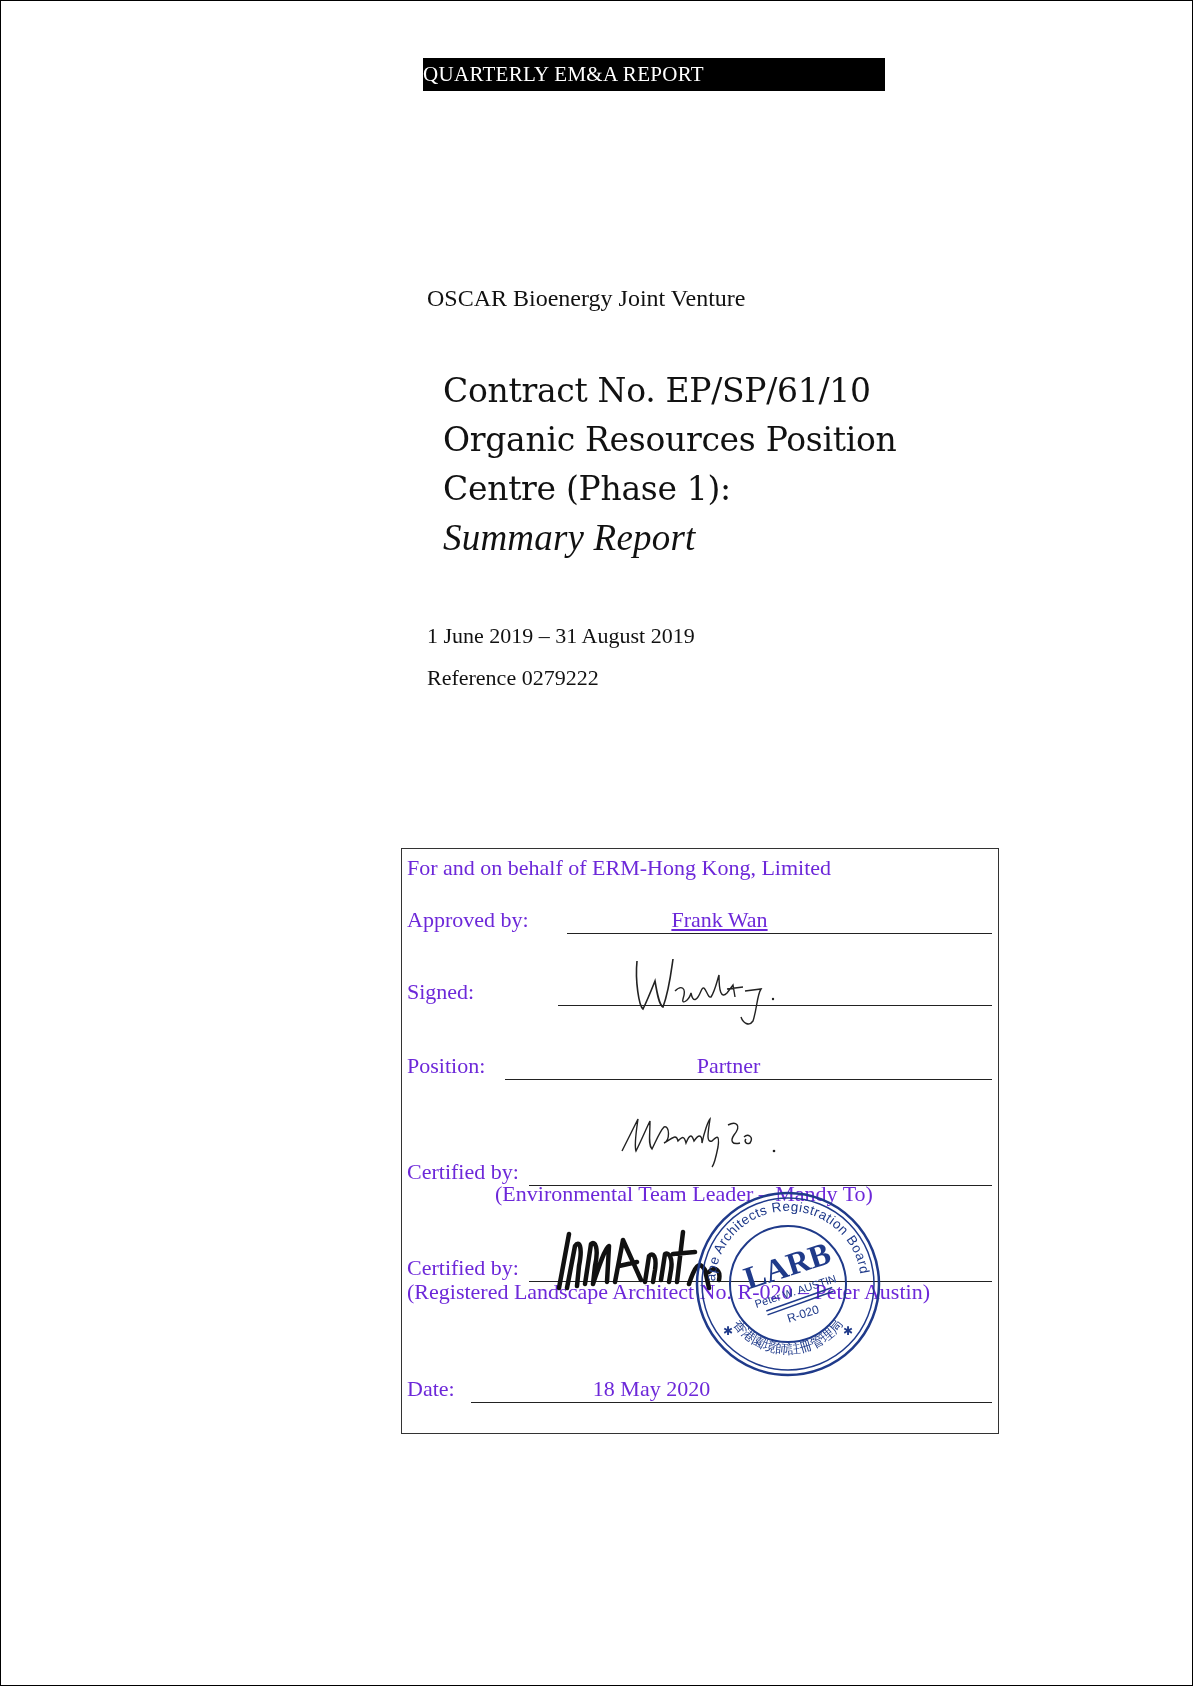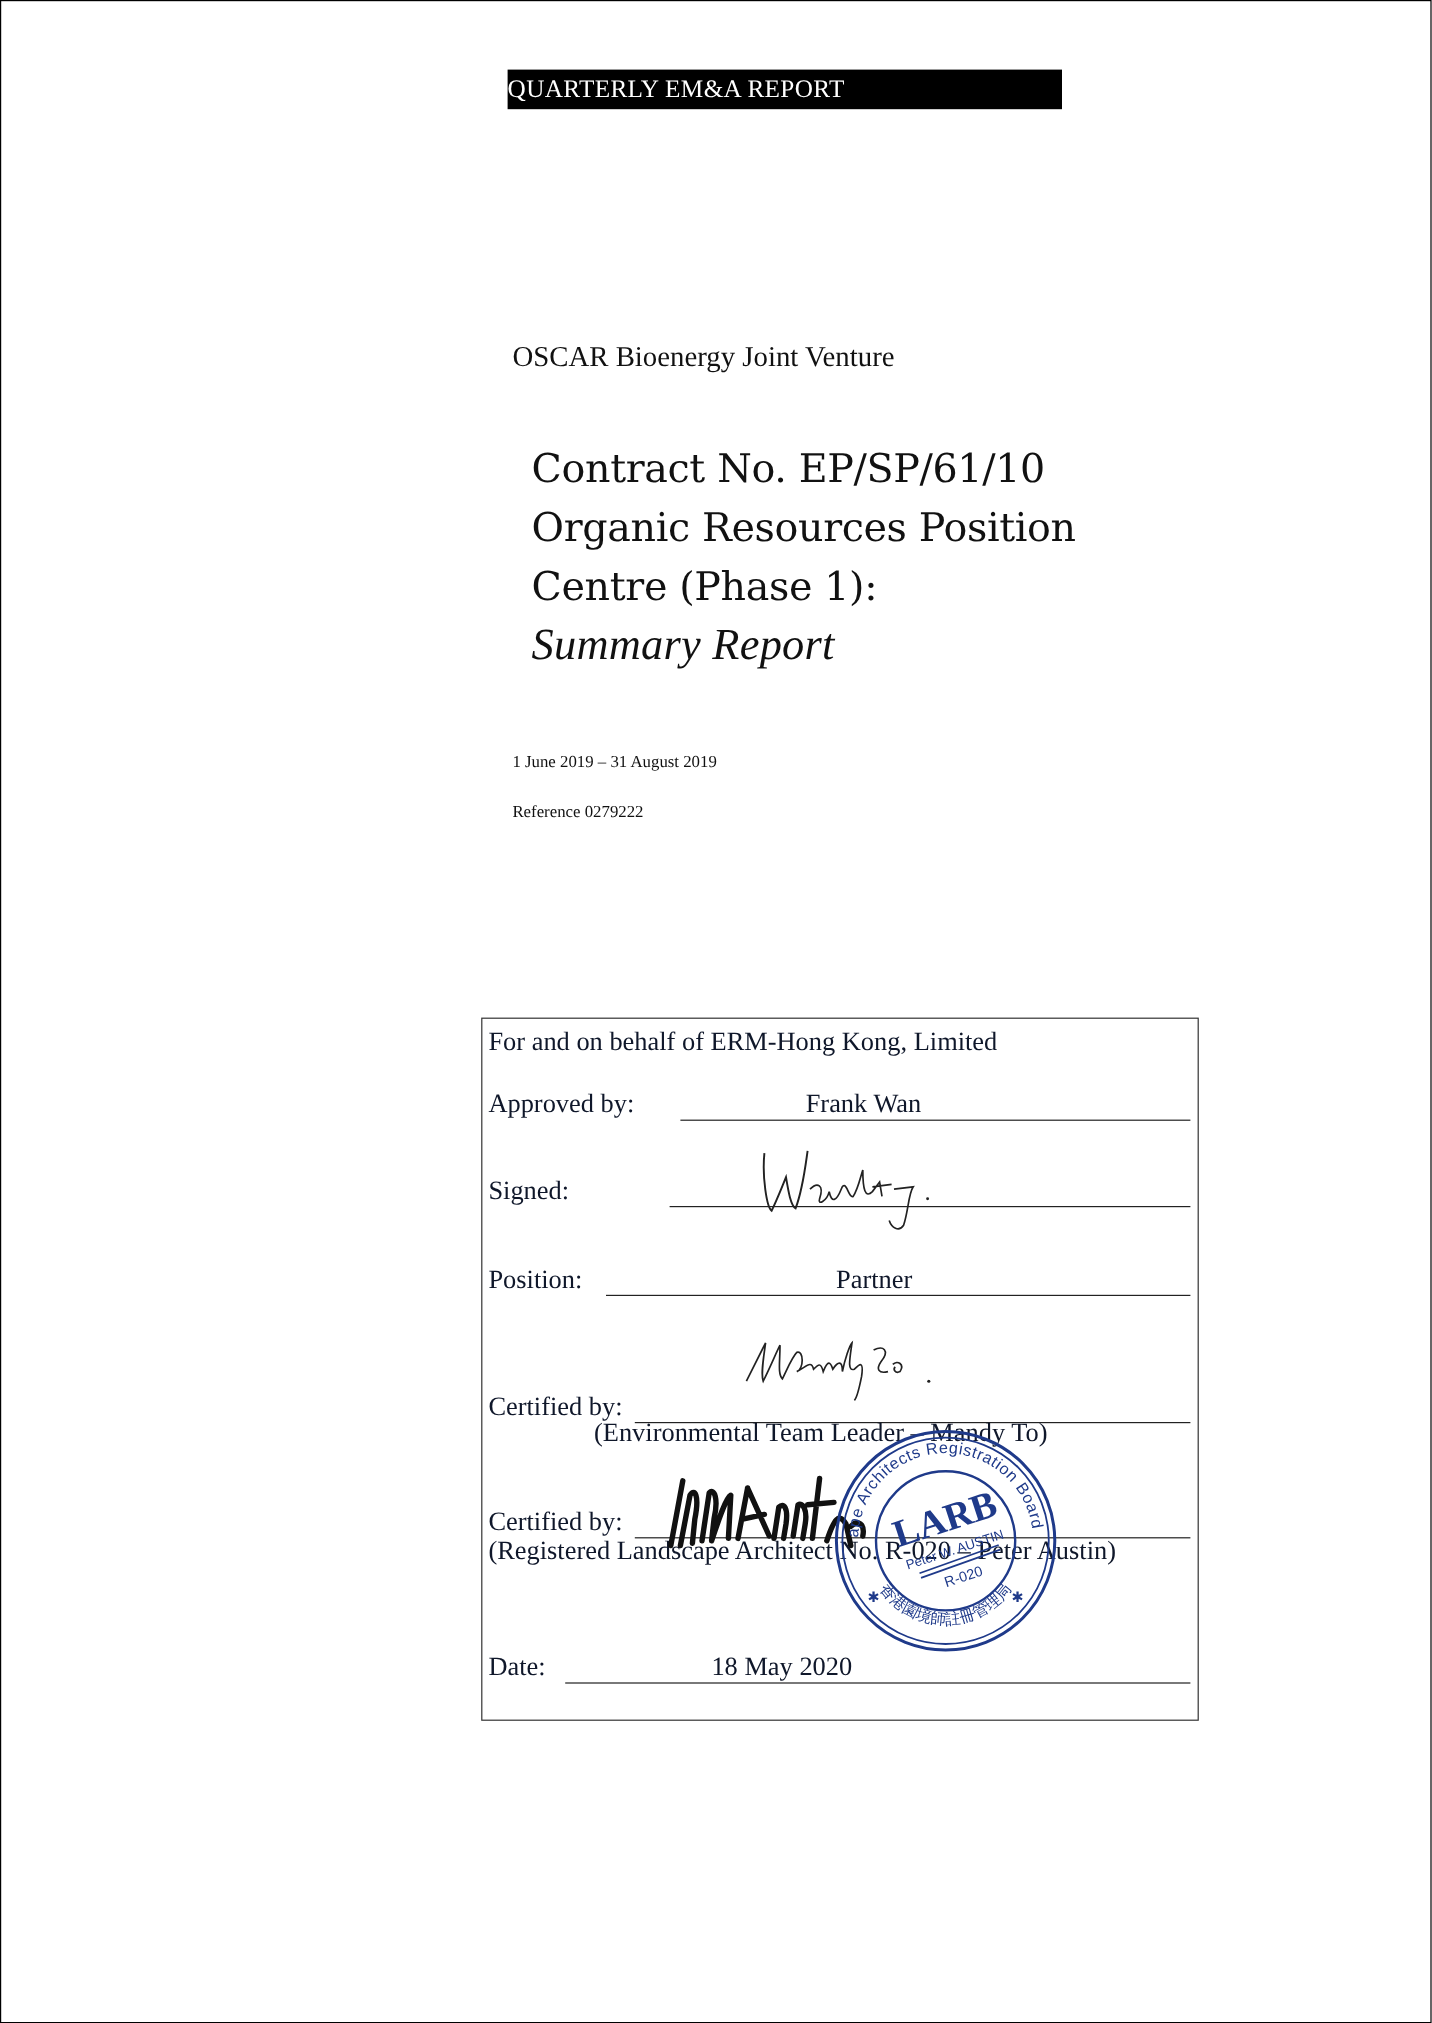--- a/index.html
+++ b/index.html
@@ -24,29 +24,29 @@
     font-family: "DejaVu Serif", serif; font-size: 33px; line-height: 49px;
     font-weight: normal; letter-spacing: -0.3px;
   }
   .title-block .line { display: block; white-space: nowrap; margin-left: 16px; }
   .title-block .italic {
     font-family: "Liberation Serif", serif; font-style: italic; font-size: 37px;
     letter-spacing: 0.2px;
   }
   .meta {
     position: absolute; left: 426px; font-family: "Liberation Serif", serif;
-    font-size: 14px; line-height: 26px;
+    font-size: 22px; line-height: 26px;
   }
   .period { top: 622px; }
   .reference { top: 664px; }
 
   .sigbox {
     position: absolute; left: 400px; top: 847px; width: 598px; height: 586px;
     border: 1.5px solid #333; box-sizing: border-box;
-    font-family: "Liberation Serif", serif; font-size: 22px; color: #0f172a;
+    font-family: "Liberation Serif", serif; font-size: 22px; color: #6d28d9;
   }
   .row { position: absolute; left: 5px; right: 6px; height: 30px; }
   .lbl { position: absolute; left: 0; white-space: nowrap; }
   .line-field {
     position: absolute; right: 0; border-bottom: 1.5px solid #222;
     height: 26px;
   }
   .line-field .val { position: absolute; left: 0; right: 0; text-align: center; bottom: 0; }
   .sub { position: absolute; white-space: nowrap; }
 
@@ -73,21 +73,21 @@
   <div class="meta reference">Reference 0279222</div>
 
   <div class="sigbox">
     <div class="row" style="top:6px;">
       <span class="lbl">For and on behalf of ERM-Hong Kong, Limited</span>
     </div>
 
     <div class="row" style="top:58px;">
       <span class="lbl">Approved by:</span>
       <div class="line-field" style="left:160px; top:0;">
-        <span class="val" style="right:120px;">Frank Wan</span>
+        <span class="val" style="right:120px;text-decoration:underline;">Frank Wan</span>
       </div>
     </div>
 
     <div class="row" style="top:130px;">
       <span class="lbl">Signed:</span>
       <div class="line-field" style="left:151px; top:0;"></div>
     </div>
 
     <div class="row" style="top:204px;">
       <span class="lbl">Position:</span>

